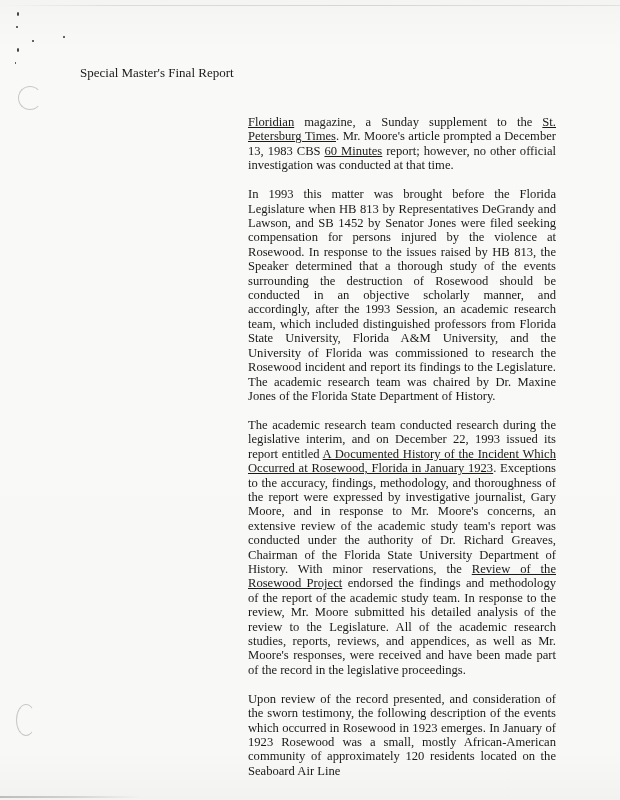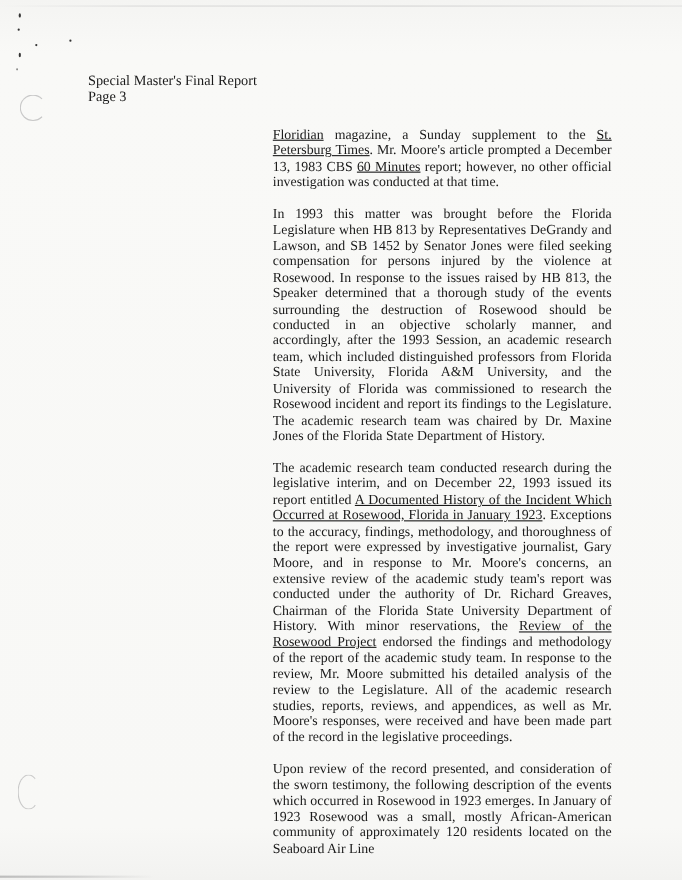--- a/index.html
+++ b/index.html
@@ -81,21 +81,20 @@
   <div class="speck" style="left:16px;top:26px;width:2px;height:2px;"></div>
   <div class="speck" style="left:32px;top:40px;width:2px;height:2px;"></div>
   <div class="speck" style="left:17px;top:48px;width:2px;height:4px;"></div>
   <div class="speck" style="left:63px;top:36px;width:2px;height:2px;"></div>
   <div class="speck" style="left:15px;top:62px;width:1px;height:2px;"></div>
   <div class="hole" style="left:18px;top:86px;"></div>
   <div class="hole" style="left:16px;top:704px;width:18px;height:30px;"></div>
 
   <div class="header">
     <div>Special Master's Final Report</div>
-    <div>Page 3</div>
   </div>
 
   <div class="body-text" id="body-text">
     <p class="para"><span class="u">Floridian</span><span> magazine, a Sunday supplement to the </span><span class="u">St. Petersburg Times</span><span>. Mr. Moore's article prompted a December 13, 1983 CBS </span><span class="u">60 Minutes</span><span> report; however, no other official investigation was conducted at that time.</span></p>
     <p class="para"><span>In 1993 this matter was brought before the Florida Legislature when HB 813 by Representatives DeGrandy and Lawson, and SB 1452 by Senator Jones were filed seeking compensation for persons injured by the violence at Rosewood. In response to the issues raised by HB 813, the Speaker determined that a thorough study of the events surrounding the destruction of Rosewood should be conducted in an objective scholarly manner, and accordingly, after the 1993 Session, an academic research team, which included distinguished professors from Florida State University, Florida A&amp;M University, and the University of Florida  was commissioned to research the Rosewood incident and report its findings to the Legislature. The  academic research team was chaired by Dr. Maxine Jones of the Florida State Department of History.</span></p>
     <p class="para"><span>The academic research team conducted  research during the legislative interim, and on December 22, 1993 issued its report entitled </span><span class="u">A Documented History of the Incident Which Occurred at Rosewood, Florida in January 1923</span><span>. Exceptions to the accuracy, findings, methodology, and thoroughness of the report were expressed by investigative journalist, Gary Moore, and in response to Mr. Moore's concerns, an extensive review of the academic study team's report was conducted under the authority of Dr. Richard Greaves, Chairman of the Florida State University Department of History. With minor reservations, the </span><span class="u">Review of the Rosewood Project</span><span> endorsed the findings and methodology of the report of the academic study team. In response to the review, Mr. Moore submitted his detailed analysis of the review to the Legislature. All of the academic research studies, reports,  reviews, and appendices, as well as Mr. Moore's responses, were received and have been made part of the record in the legislative proceedings.</span></p>
     <p class="para"><span>Upon review of the record presented, and consideration of the sworn testimony, the following description of the events which occurred in Rosewood in 1923 emerges. In January of 1923 Rosewood was a small, mostly African-American community of approximately 120 residents located on the Seaboard Air Line</span></p>
   </div>
 </div>
 

